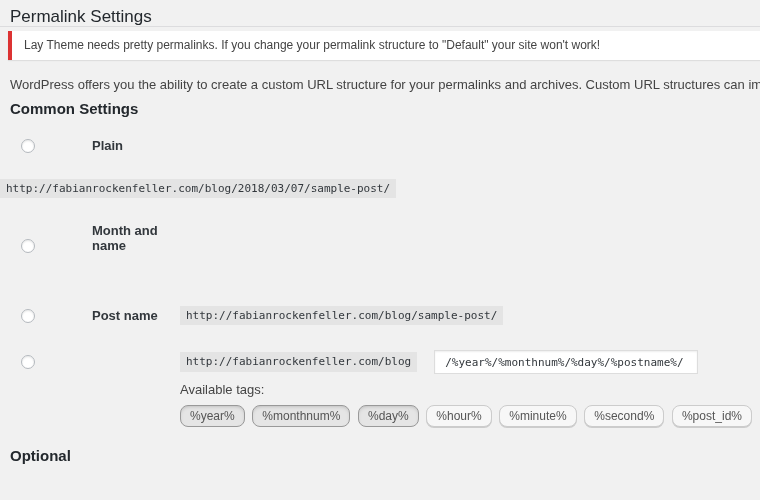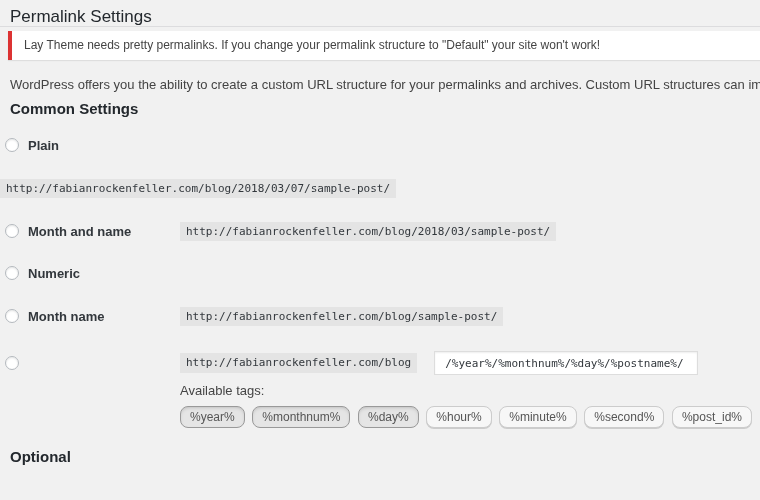--- a/index.html
+++ b/index.html
@@ -23,21 +23,21 @@
   .notice p{margin:0;font-size:12px;line-height:15px;color:#444;}
   .intro{margin:15px 0 0 10px;line-height:20px;white-space:nowrap;font-size:13px;color:#444;}
   .intro a{color:#0073aa;text-decoration:underline;cursor:pointer;}
   .section-heading{
     margin:6px 0 0 10px;font-size:15px;line-height:15px;font-weight:700;color:#23282d;
   }
   .rows{margin-top:22px;}
   .row{display:flex;align-items:center;margin:0 0 27px 0;}
   .row.custom{align-items:flex-start;margin-bottom:0;}
   .row.custom .opt{padding-top:5px;}
-  .opt{width:180px;box-sizing:border-box;display:flex;align-items:flex-start;padding-left:5px;flex-shrink:0;}
+  .opt{width:180px;box-sizing:border-box;display:flex;align-items:flex-end;padding-left:21px;flex-shrink:0;gap:48px;}
   .radio{
     width:14px;height:14px;box-sizing:border-box;flex-shrink:0;
     border:1px solid #b4b9be;border-radius:50%;background:#fff;
     box-shadow:inset 0 1px 2px rgba(0,0,0,.1);
     margin-right:9px;cursor:pointer;position:relative;
   }
   .radio.checked::after{
     content:"";position:absolute;left:2.5px;top:2.5px;
     width:7px;height:7px;border-radius:50%;background:#3582c4;
   }
@@ -102,36 +102,29 @@
       <div class="val">
         <code class="url">http://fabianrockenfeller.com/blog/2018/03/07/sample-post/</code>
       </div>
     </div>
 
     <div class="row">
       <div class="opt">
         <span class="radio"></span>
         <label>Month and name</label>
       </div>
-      <div class="val">
-        <code class="url">http://fabianrockenfeller.com/blog/2018/03/sample-post/</code>
-      </div>
+    </div>
+
+    <div class="row">
     </div>
 
     <div class="row">
       <div class="opt">
         <span class="radio"></span>
-        <label>Numeric</label>
-      </div>
-    </div>
-
-    <div class="row">
-      <div class="opt">
-        <span class="radio"></span>
-        <label>Month name</label>
+        <label>Post name</label>
       </div>
       <div class="val">
         <code class="url">http://fabianrockenfeller.com/blog/sample-post/</code>
       </div>
     </div>
 
     <div class="row custom">
       <div class="opt">
         <span class="radio"></span>
       </div>

